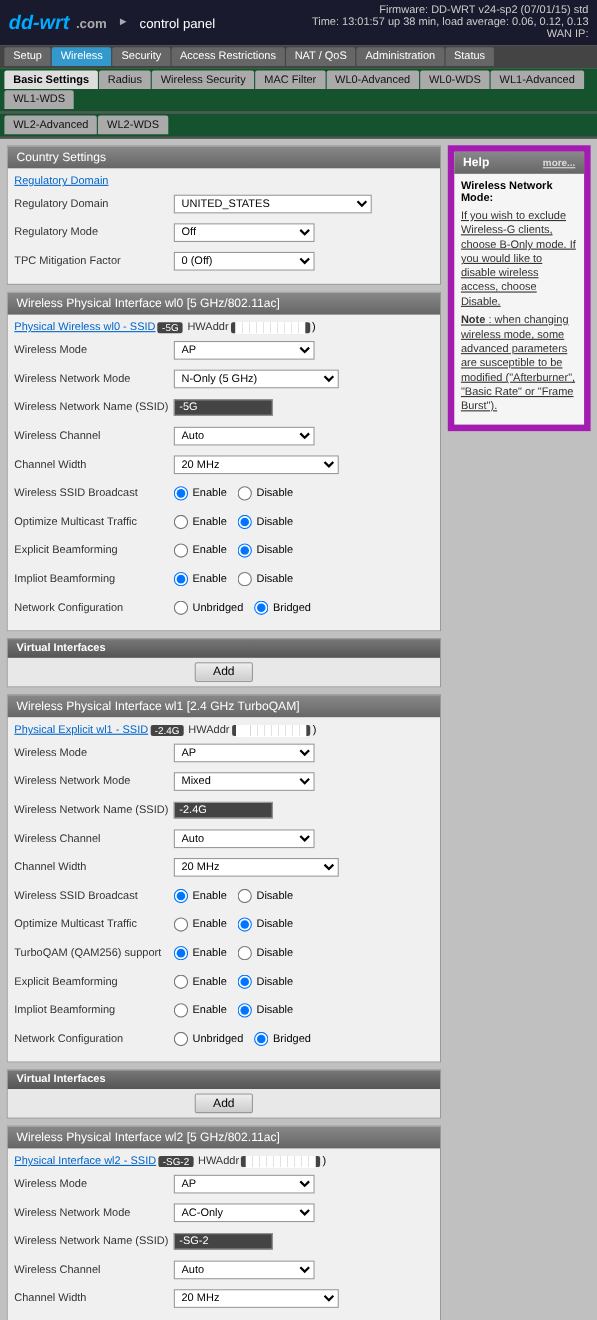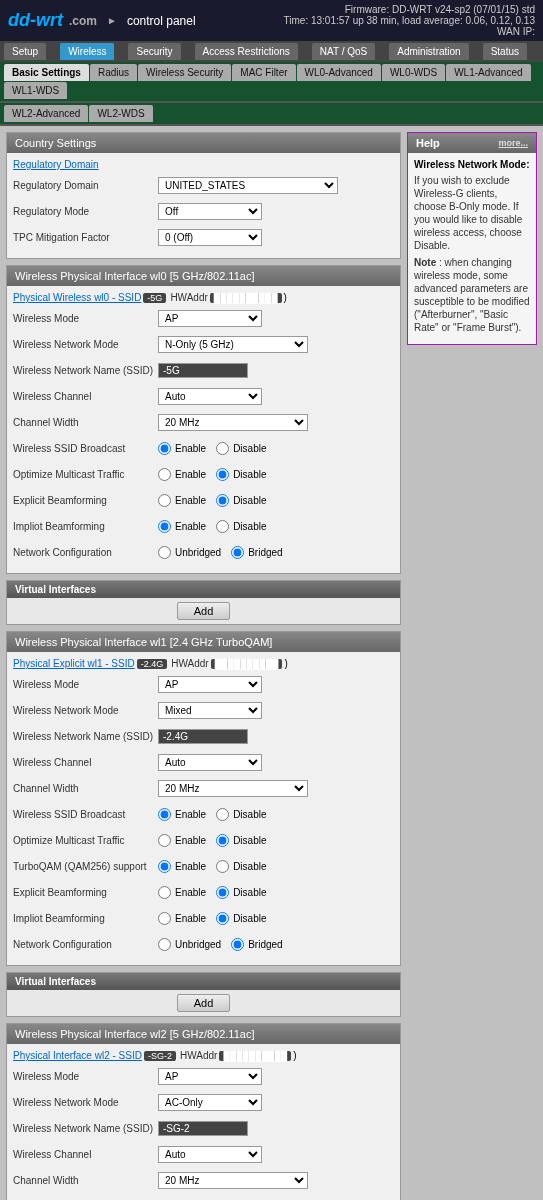--- a/index.html
+++ b/index.html
@@ -44,21 +44,21 @@
       color: #cccccc;
       font-size: 10px;
       text-align: right;
     }
 
     
     .nav-bar {
       background: #444;
       display: flex;
       flex-wrap: wrap;
-      gap: 14px;
+      gap: 1px;
       padding: 2px 4px;
     }
     .nav-item {
       background: #666;
       color: #fff;
       padding: 3px 8px;
       font-size: 10px;
       cursor: pointer;
       border-radius: 2px 2px 0 0;
     }
@@ -222,21 +222,21 @@
       background: linear-gradient(to bottom, #eee, #ccc);
       border: 1px solid #999;
       padding: 2px 16px;
       font-size: 11px;
       cursor: pointer;
       border-radius: 2px;
     }
 
     
     .help-panel {
-      border: 1px solid #a21caf;
+      border: 6px solid #a21caf;
       background: #f5f5f5;
     }
     .help-header {
       background: linear-gradient(to bottom, #888, #666);
       color: #fff;
       padding: 4px 8px;
       font-size: 11px;
       font-weight: bold;
       display: flex;
       justify-content: space-between;
@@ -254,27 +254,28 @@
       color: #333;
     }
     .help-body h4 {
       font-size: 10px;
       margin-bottom: 4px;
       color: #000;
     }
     .help-body p {
       margin-bottom: 4px;
       line-height: 1.3;
+      text-decoration: underline;
     }
     .help-body .note {
       font-weight: bold;
       margin-top: 20px;
     }
 
-    .select-sm { width: 104px; }
+    .select-sm { width: 128px; }
     .select-md { width: 150px; }
     .select-lg { width: 180px; }
   </style>
 </head>
 <body>
 
 <div class="header">
   <div class="logo-area">
     <span class="logo-text">dd-wrt</span>
     <span class="logo-com">.com</span>

